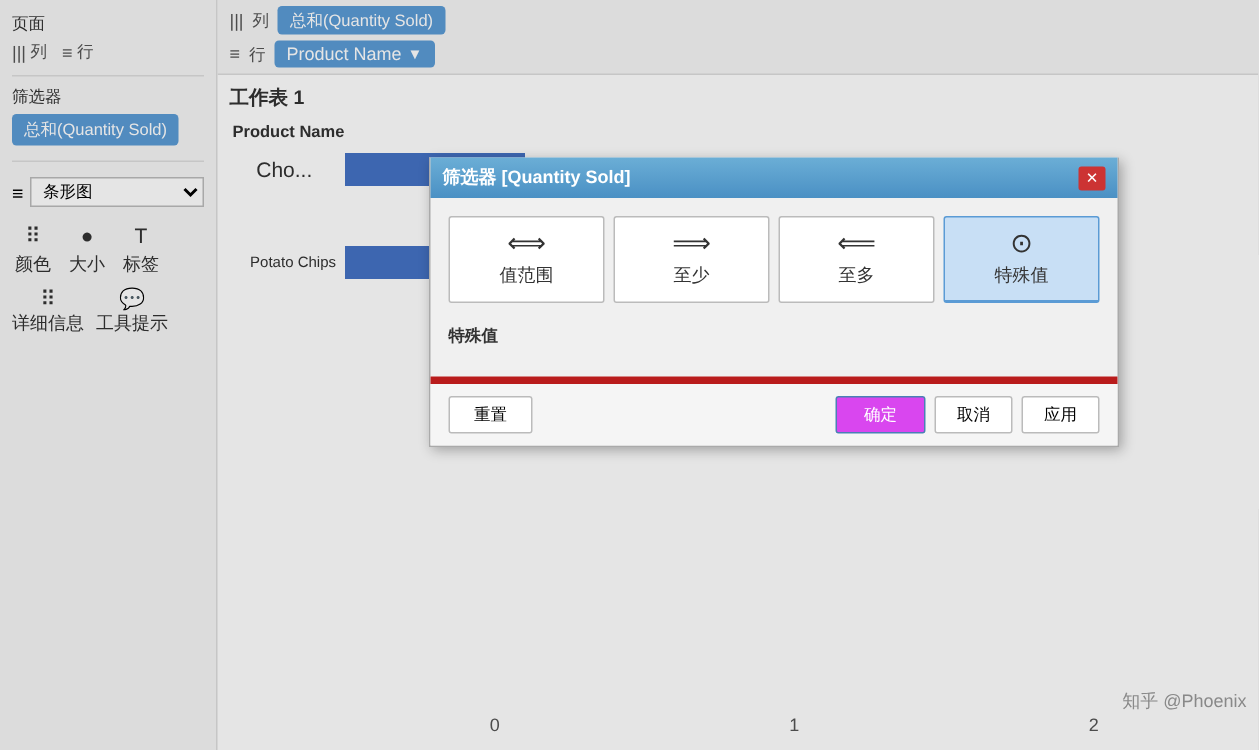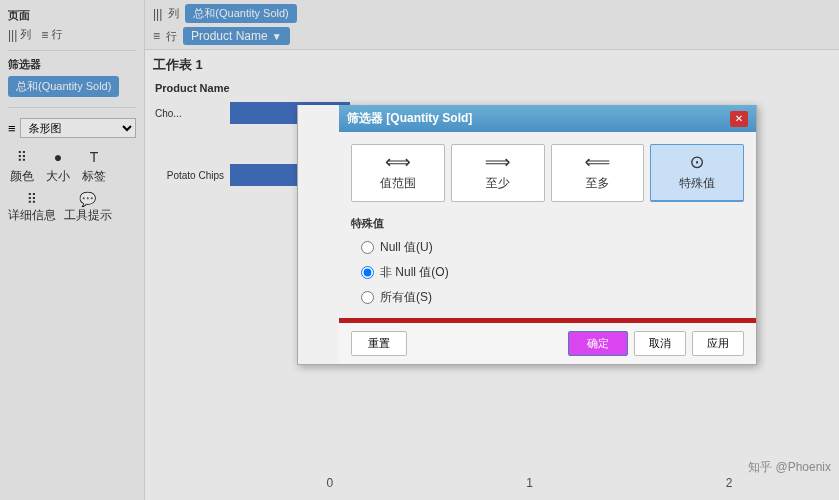--- a/index.html
+++ b/index.html
@@ -10,21 +10,21 @@
       width: 145px;
       background: #f5f5f5;
       border-right: 1px solid #ddd;
       padding: 8px;
       flex-shrink: 0;
     }
     .sidebar-section-label {
       font-size: 11px;
       color: #333;
       margin-bottom: 4px;
-      font-weight: bold;
+      font-weight: normal;
     }
     .filter-chip {
       background: #5b9bd5;
       color: white;
       border-radius: 3px;
       padding: 3px 8px;
       font-size: 11px;
       display: inline-block;
       margin-bottom: 10px;
     }
@@ -138,28 +138,27 @@
       position: fixed;
       top: 0; left: 0; right: 0; bottom: 0;
       background: rgba(0,0,0,0.1);
       z-index: 10;
     }
 
     
     .dialog {
       position: absolute;
       top: 55px;
-      left: 152px;
+      left: 141px;
       width: 460px;
       background: #f0f0f0;
       border: 1px solid #aaa;
       border-top: 0;
       box-shadow: 2px 2px 8px rgba(0,0,0,0.3);
       z-index: 20;
-      padding-left: 41px;
     }
     .dialog-titlebar {
       background: linear-gradient(to bottom, #6baed6, #4a90c4);
       color: white;
       padding: 5px 8px;
       display: flex;
       align-items: center;
       justify-content: space-between;
       font-size: 12px;
       font-weight: bold;
@@ -370,21 +369,21 @@
   </div>
 
   <div class="content-area">
     <div class="worksheet-title">工作表 1</div>
 
     <div style="position:absolute;top:32px;left:10px;font-size:11px;color:#333;font-weight:bold;">Product Name</div>
 
     <div style="position:absolute;top:52px;left:10px;right:10px;bottom:30px;">
 
       <div style="display:flex;align-items:center;margin-bottom:40px;">
-        <span style="width:75px;font-size:10px;text-align:left;padding-right:6px;color:#333;">Cho...</span>
+        <span style="width:75px;font-size:14px;text-align:center;padding-right:6px;color:#333;">Cho...</span>
         <div style="height:22px;width:120px;background:#4472c4;"></div>
       </div>
 
       <div style="display:flex;align-items:center;margin-bottom:10px;">
         <span style="width:75px;font-size:10px;text-align:right;padding-right:6px;color:#333;">Potato Chips</span>
         <div style="height:22px;width:210px;background:#4472c4;"></div>
       </div>
     </div>
 
     <div style="position:absolute;bottom:10px;left:85px;right:10px;display:flex;justify-content:space-around;font-size:10px;color:#555;">
@@ -420,34 +419,20 @@
             <span>至多</span>
           </div>
           <div class="dialog-tab active">
             <div class="tab-icon">⊙</div>
             <span>特殊值</span>
           </div>
         </div>
 
         <div class="special-section-label">特殊值</div>
 
-        <div class="radio-group">
-          <label class="radio-item">
-            <input type="radio" name="special-filter" style="">
-            <span>Null 值(U)</span>
-          </label>
-          <label class="radio-item">
-            <input type="radio" name="special-filter" checked="" style="">
-            <span>非 Null 值(O)</span>
-          </label>
-          <label class="radio-item">
-            <input type="radio" name="special-filter" style="">
-            <span>所有值(S)</span>
-          </label>
-        </div>
       </div>
 
       <div class="dialog-footer">
         <button class="btn-reset">重置</button>
         <div class="btn-group">
           <button class="btn-ok">确定</button>
           <button class="btn-cancel">取消</button>
           <button class="btn-apply">应用</button>
         </div>
       </div>

